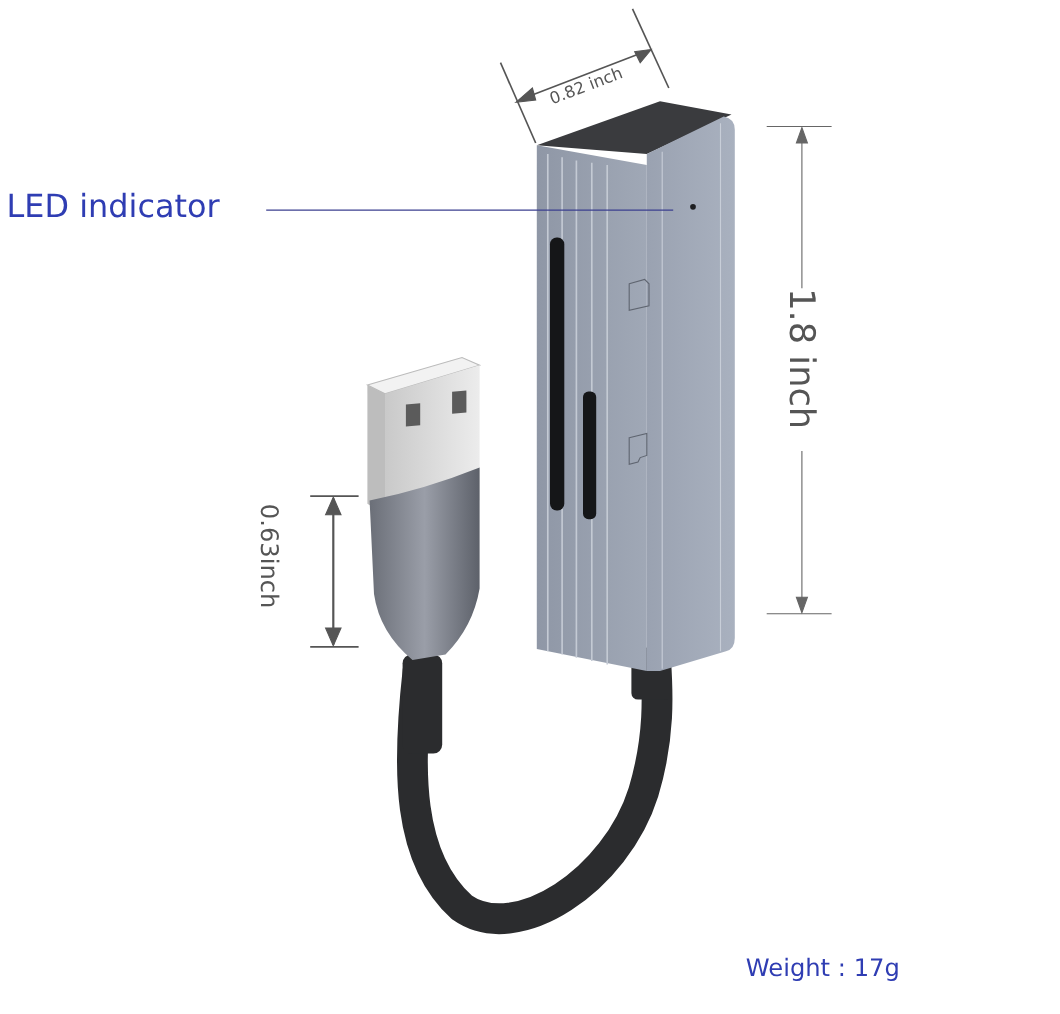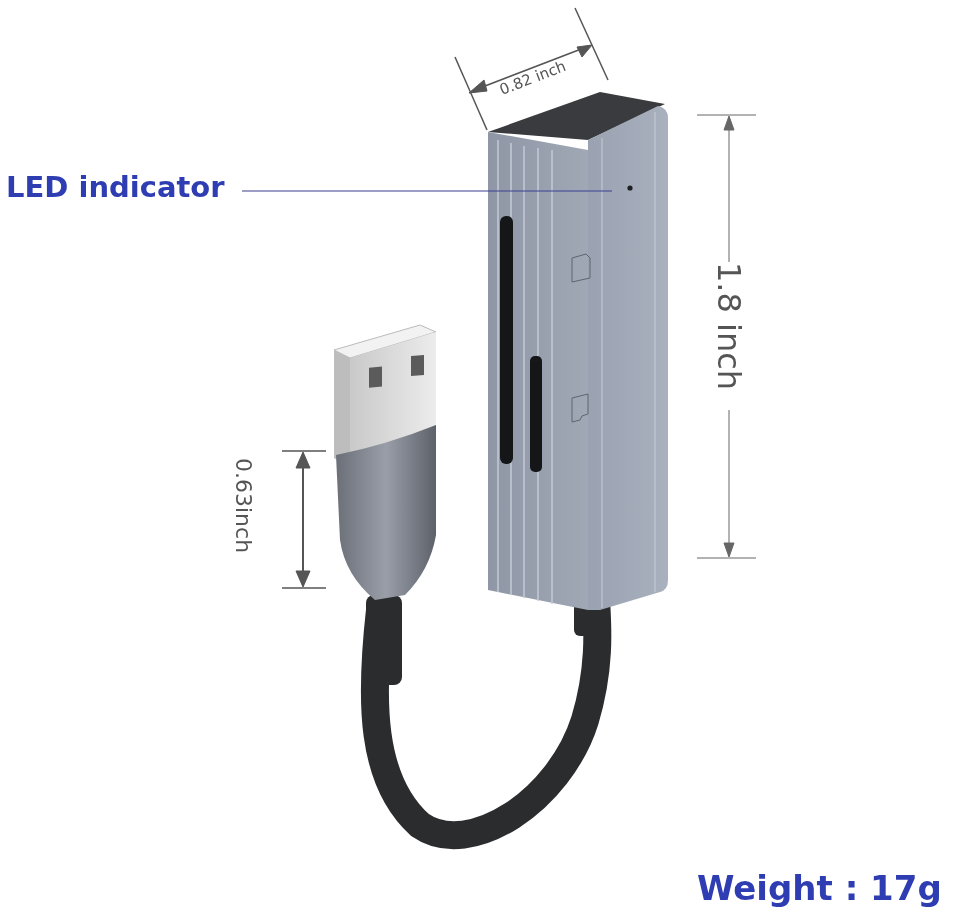--- a/index.html
+++ b/index.html
@@ -1,18 +1,18 @@
 <!DOCTYPE html>
 <html><head>
 <meta charset="utf-8">
 <style>
   html, body { margin: 0; padding: 0; background: #ffffff; }
   body { width: 964px; height: 922px; position: relative; overflow: hidden; font-family: "Liberation Sans", sans-serif; }
   .abs { position: absolute; }
-  .label-blue { color: #2f3db3; font-family: "DejaVu Sans", sans-serif; font-weight: bold; white-space: nowrap; }
+  .label-blue { color: #2f3db3; font-family: "DejaVu Sans", sans-serif; font-weight: normal; white-space: nowrap; }
   .dim-text { color: #555; font-family: "DejaVu Sans", sans-serif; white-space: nowrap; }
   svg { position: absolute; left: 0; top: 0; }
 </style>
 </head>
 <body>
 
 <svg width="964" height="922" viewBox="0 0 964 922">
   <defs>
     <linearGradient id="bodyFront" x1="0" x2="1" y1="0" y2="0">
       <stop offset="0" stop-color="#9aa2b1"></stop>
@@ -107,13 +107,13 @@
 </svg>
 
 <div class="abs label-blue" style="left:6px; top:170px; font-size:29px;">LED indicator</div>
 
 <div class="abs dim-text" style="left:497px; top:82px; font-size:15px; transform: rotate(-21deg); transform-origin: left top;">0.82 inch</div>
 
 <div class="abs dim-text" style="left:712px; top:262px; font-size:32px; transform: rotate(90deg); transform-origin: left top; left:748px;">1.8 inch</div>
 
 <div class="abs dim-text" style="left:256px; top:458px; font-size:22px; transform: rotate(90deg); transform-origin: left top;">0.63inch</div>
 
-<div class="abs label-blue" style="left:697px; top:868px; font-size:34px;">Weight : 17g</div>
+<div class="abs label-blue" style="left:678px; top:868px; font-size:22px;">Weight : 17g</div>
 
 </body></html>

